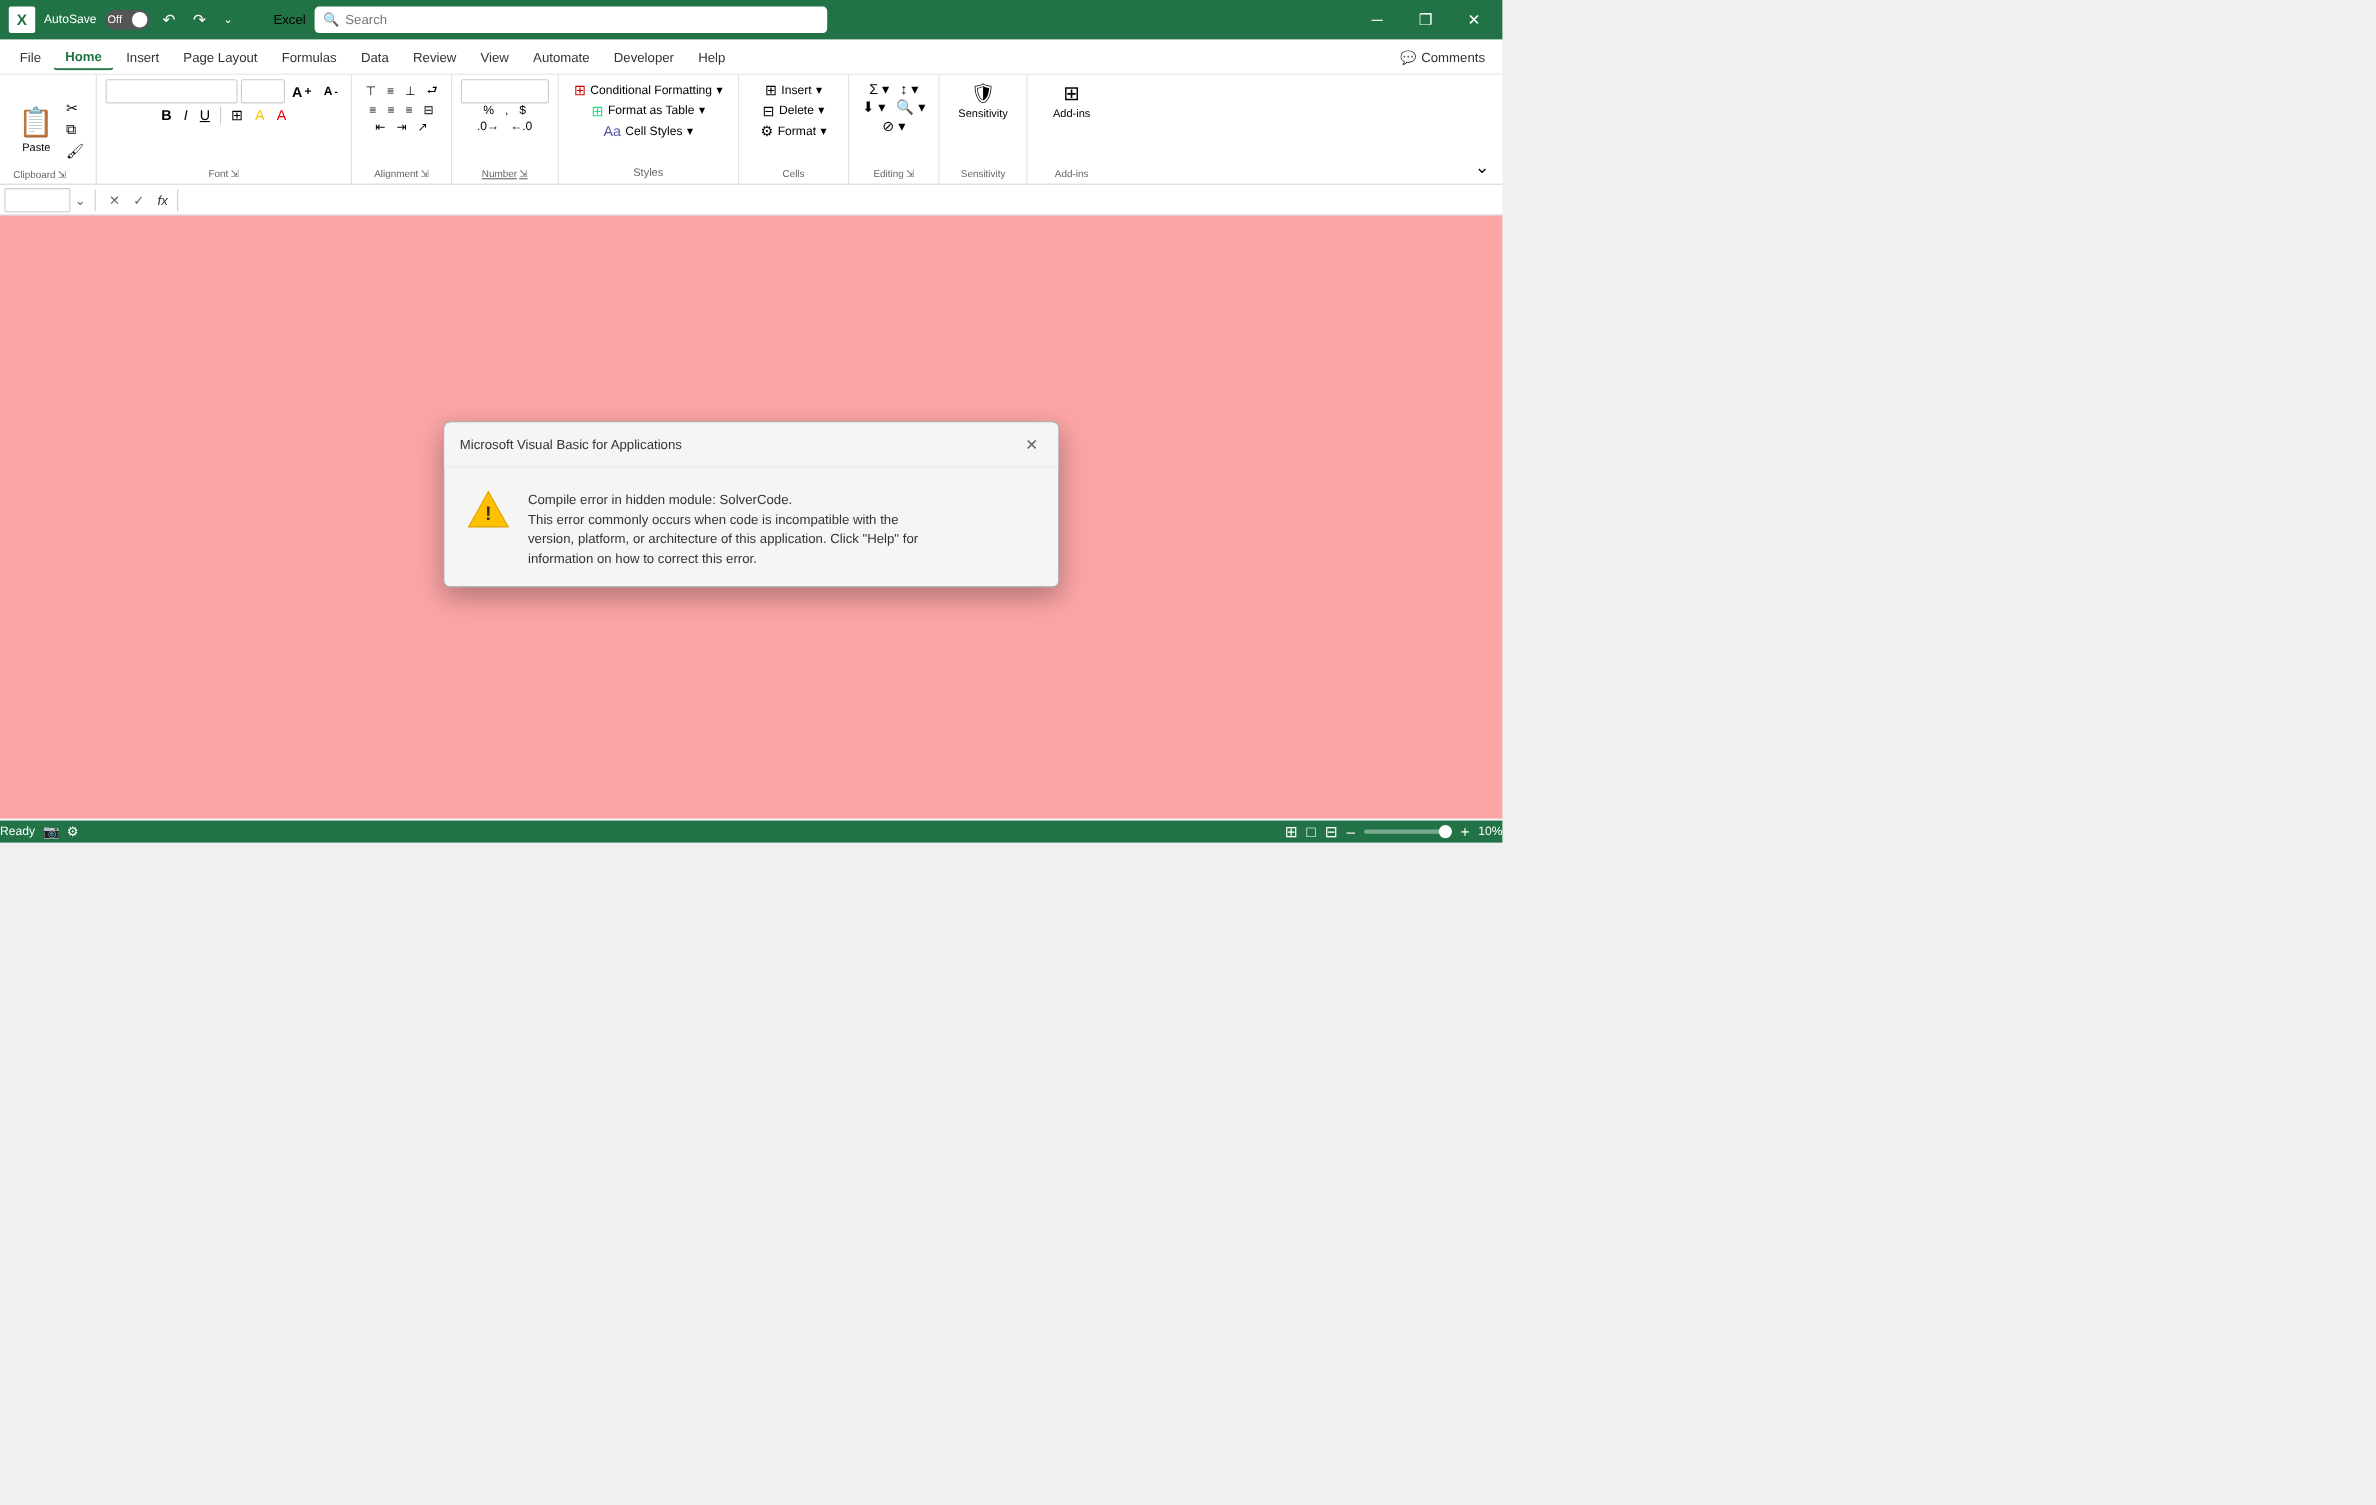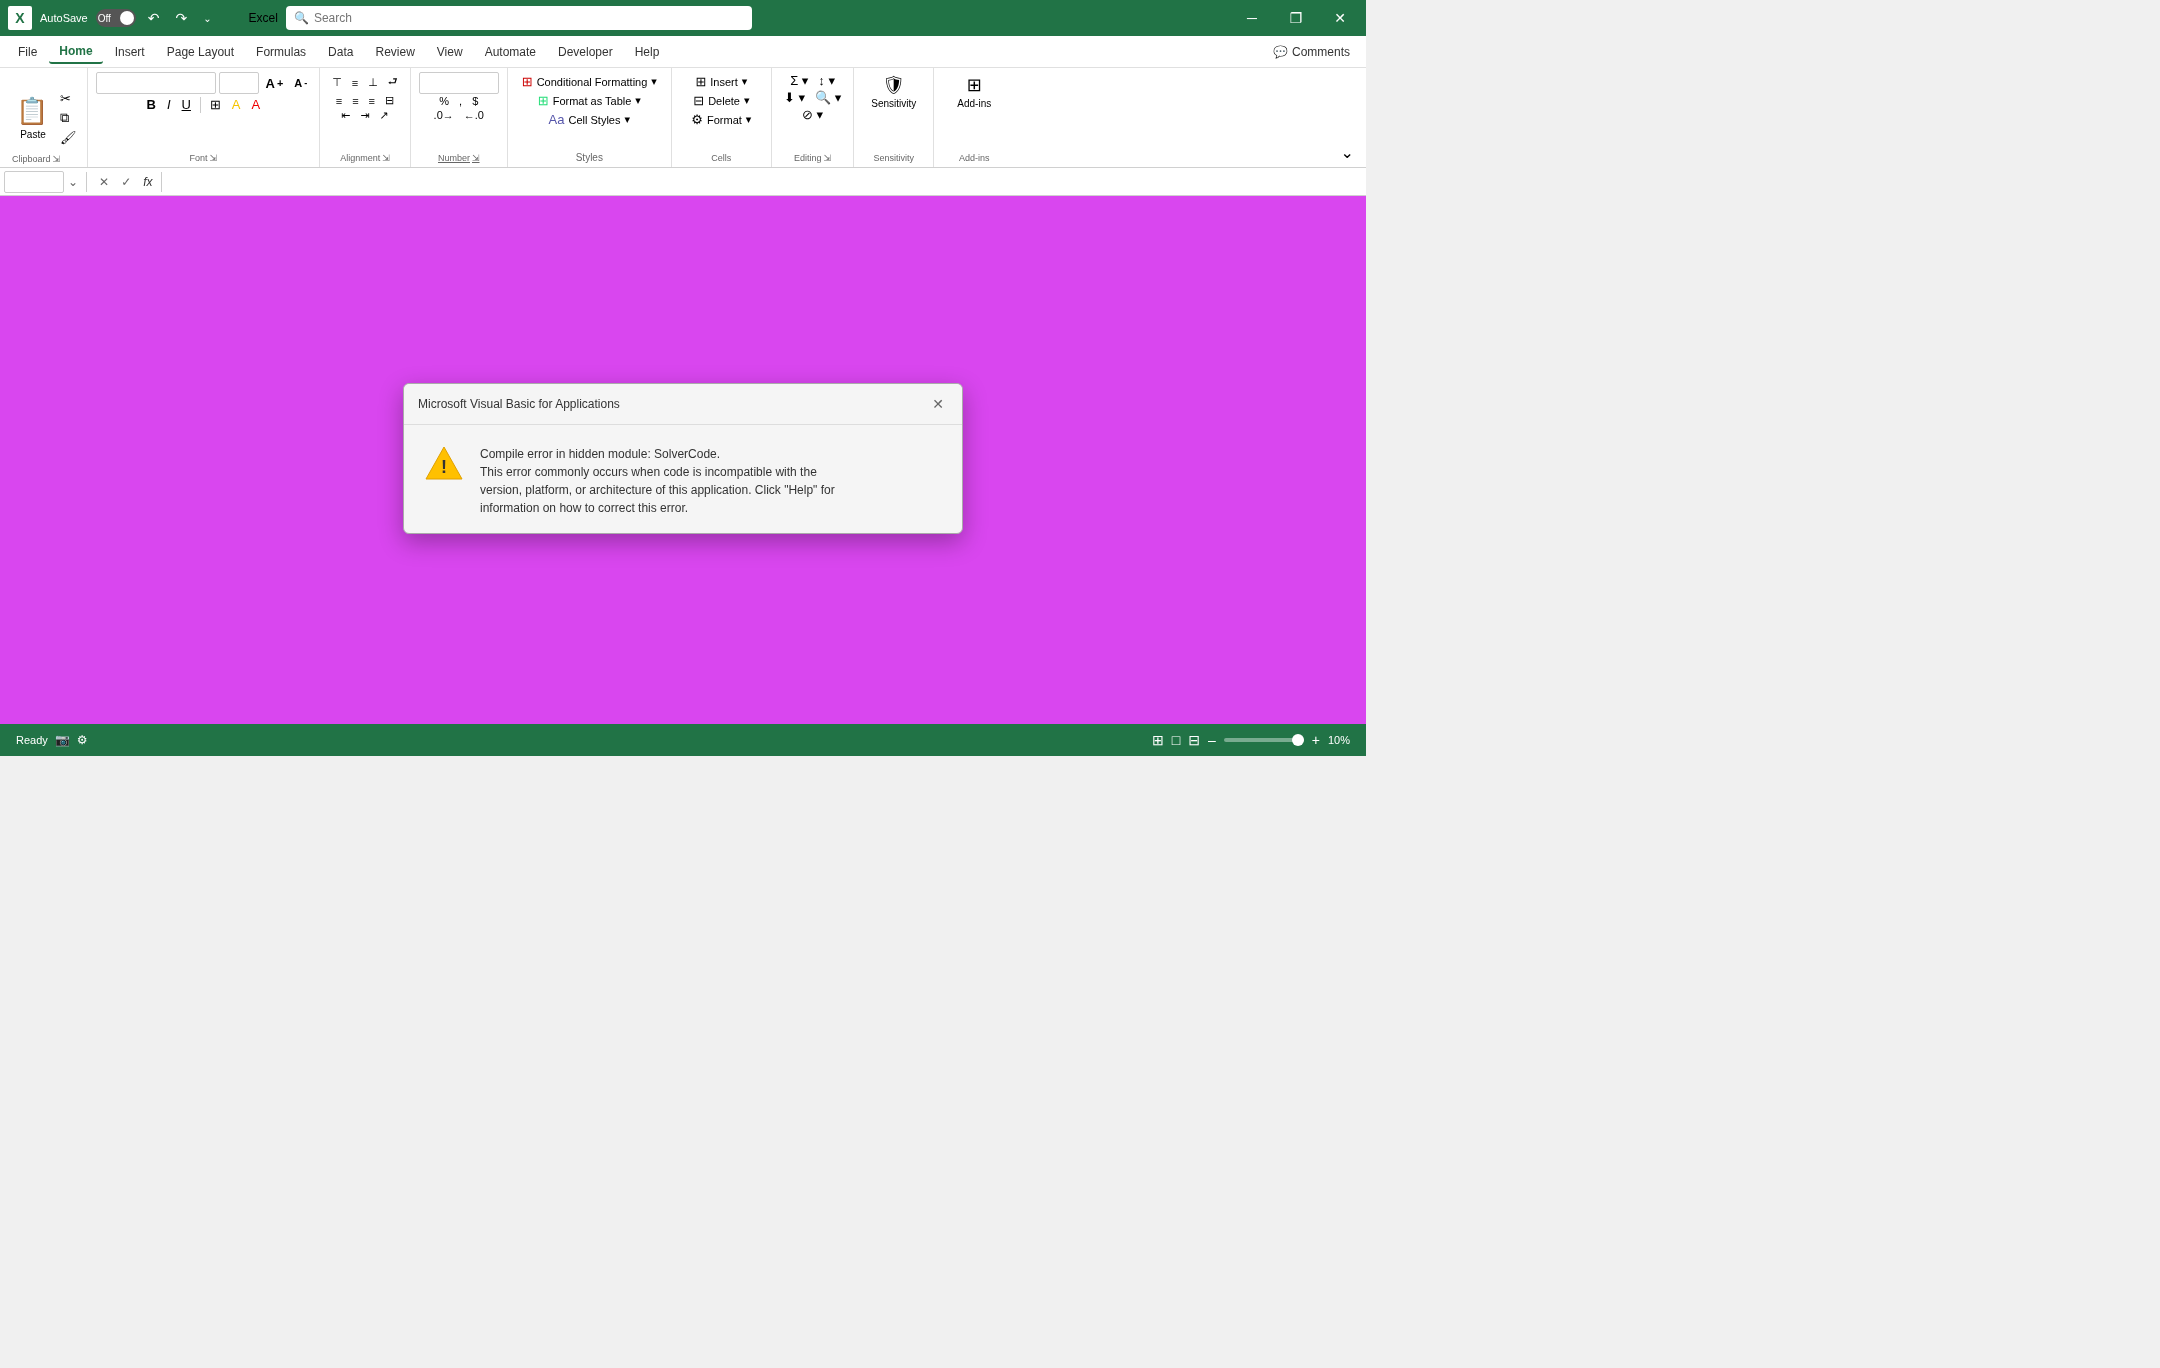--- a/index.html
+++ b/index.html
@@ -267,26 +267,26 @@
     #main {
       background: #e8e8e8;
       flex: 1;
       height: calc(768px - 36px - 32px - 100px - 28px - 24px);
       position: relative;
     }
 
     
     #status-bar {
       background: #217346;
-      height: 32px;
-      display: flex;
-      align-items: center;
-      padding: 0 16px;
+      height: 20px;
+      display: flex;
+      align-items: center;
+      padding: 0 0;
       position: absolute;
-      bottom: 12px;
+      bottom: 2px;
       left: 0;
       right: 0;
     }
     #status-ready {
       color: white;
       font-size: 11px;
     }
     .status-icons {
       display: flex;
       align-items: center;
@@ -642,21 +642,21 @@
   <input id="name-box" type="text" style="">
   <span id="formula-expand">⌄</span>
   <span id="formula-divider"></span>
   <span class="formula-btn">✕</span>
   <span class="formula-btn">✓</span>
   <span class="formula-btn" style="font-style:italic; color:#333;">fx</span>
   <span style="width:1px; height:20px; background:#ccc;"></span>
   <input id="formula-input" type="text" style="">
 </div>
 
-<div id="main" style="background:#d946ef; height: calc(768px - 36px - 32px - 100px - 28px - 24px); position:relative;padding-left:32px;">
+<div id="main" style="background:#fca5a5; height: calc(768px - 36px - 32px - 100px - 28px - 24px); position:relative;padding-left:32px;">
 
   <div id="dialog-overlay">
     <div id="dialog">
       <div id="dialog-titlebar">
         <span id="dialog-title">Microsoft Visual Basic for Applications</span>
         <button id="dialog-close">✕</button>
       </div>
       <div id="dialog-body">
         <div id="warning-icon-wrap">
           <svg id="warning-triangle" viewBox="0 0 40 36">

